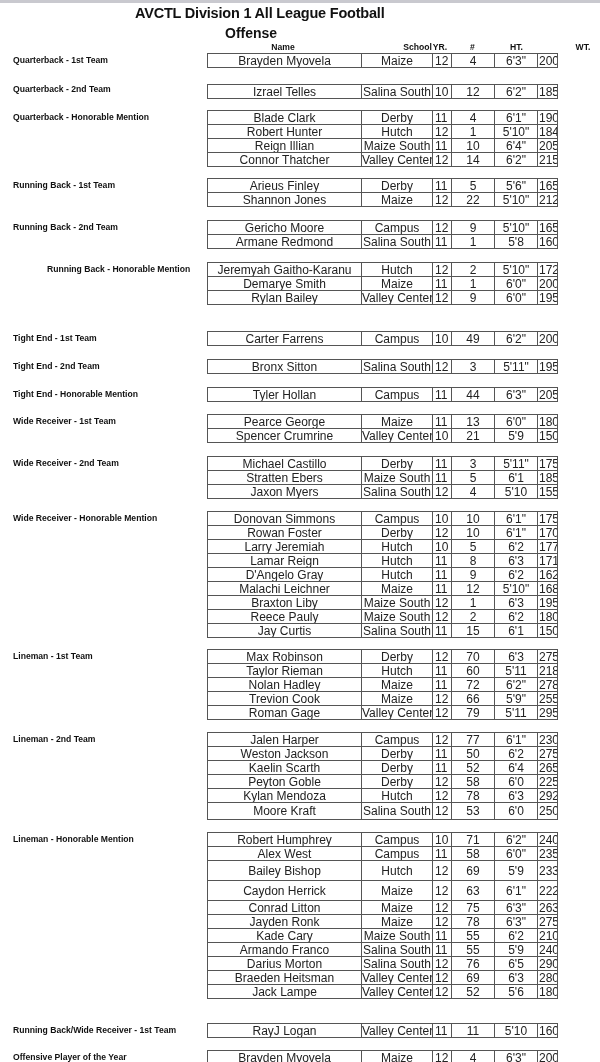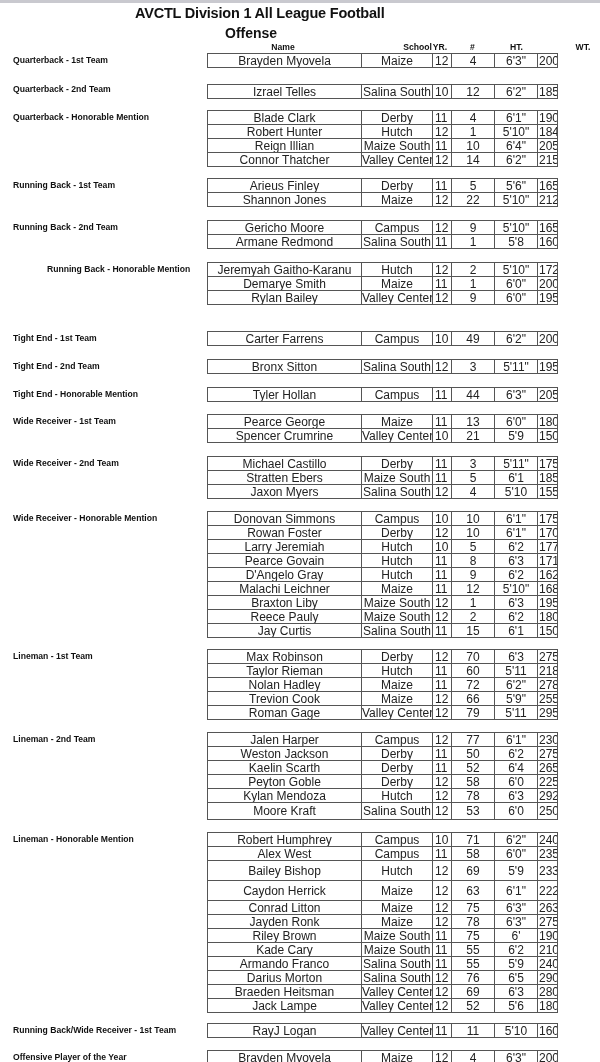--- a/index.html
+++ b/index.html
@@ -398,21 +398,21 @@
         </tr>
         <tr>
           <td>Larry Jeremiah</td>
           <td>Hutch</td>
           <td class="yr">10</td>
           <td>5</td>
           <td>6'2</td>
           <td class="wt">177</td>
         </tr>
         <tr>
-          <td>Pearce Govain</td>
+          <td>Lamar Reign</td>
           <td>Hutch</td>
           <td class="yr">11</td>
           <td>8</td>
           <td>6'3</td>
           <td class="wt">171</td>
         </tr>
         <tr>
           <td>D'Angelo Gray</td>
           <td>Hutch</td>
           <td class="yr">11</td>
@@ -621,28 +621,20 @@
         </tr>
         <tr>
           <td>Jayden Ronk</td>
           <td>Maize</td>
           <td class="yr">12</td>
           <td>78</td>
           <td>6'3"</td>
           <td class="wt">275</td>
         </tr>
         <tr>
-          <td>Riley Brown</td>
-          <td>Maize South</td>
-          <td class="yr">11</td>
-          <td>75</td>
-          <td>6'</td>
-          <td class="wt">190</td>
-        </tr>
-        <tr>
           <td>Kade Cary</td>
           <td>Maize South</td>
           <td class="yr">11</td>
           <td>55</td>
           <td>6'2</td>
           <td class="wt">210</td>
         </tr>
         <tr>
           <td>Armando Franco</td>
           <td>Salina South</td>

